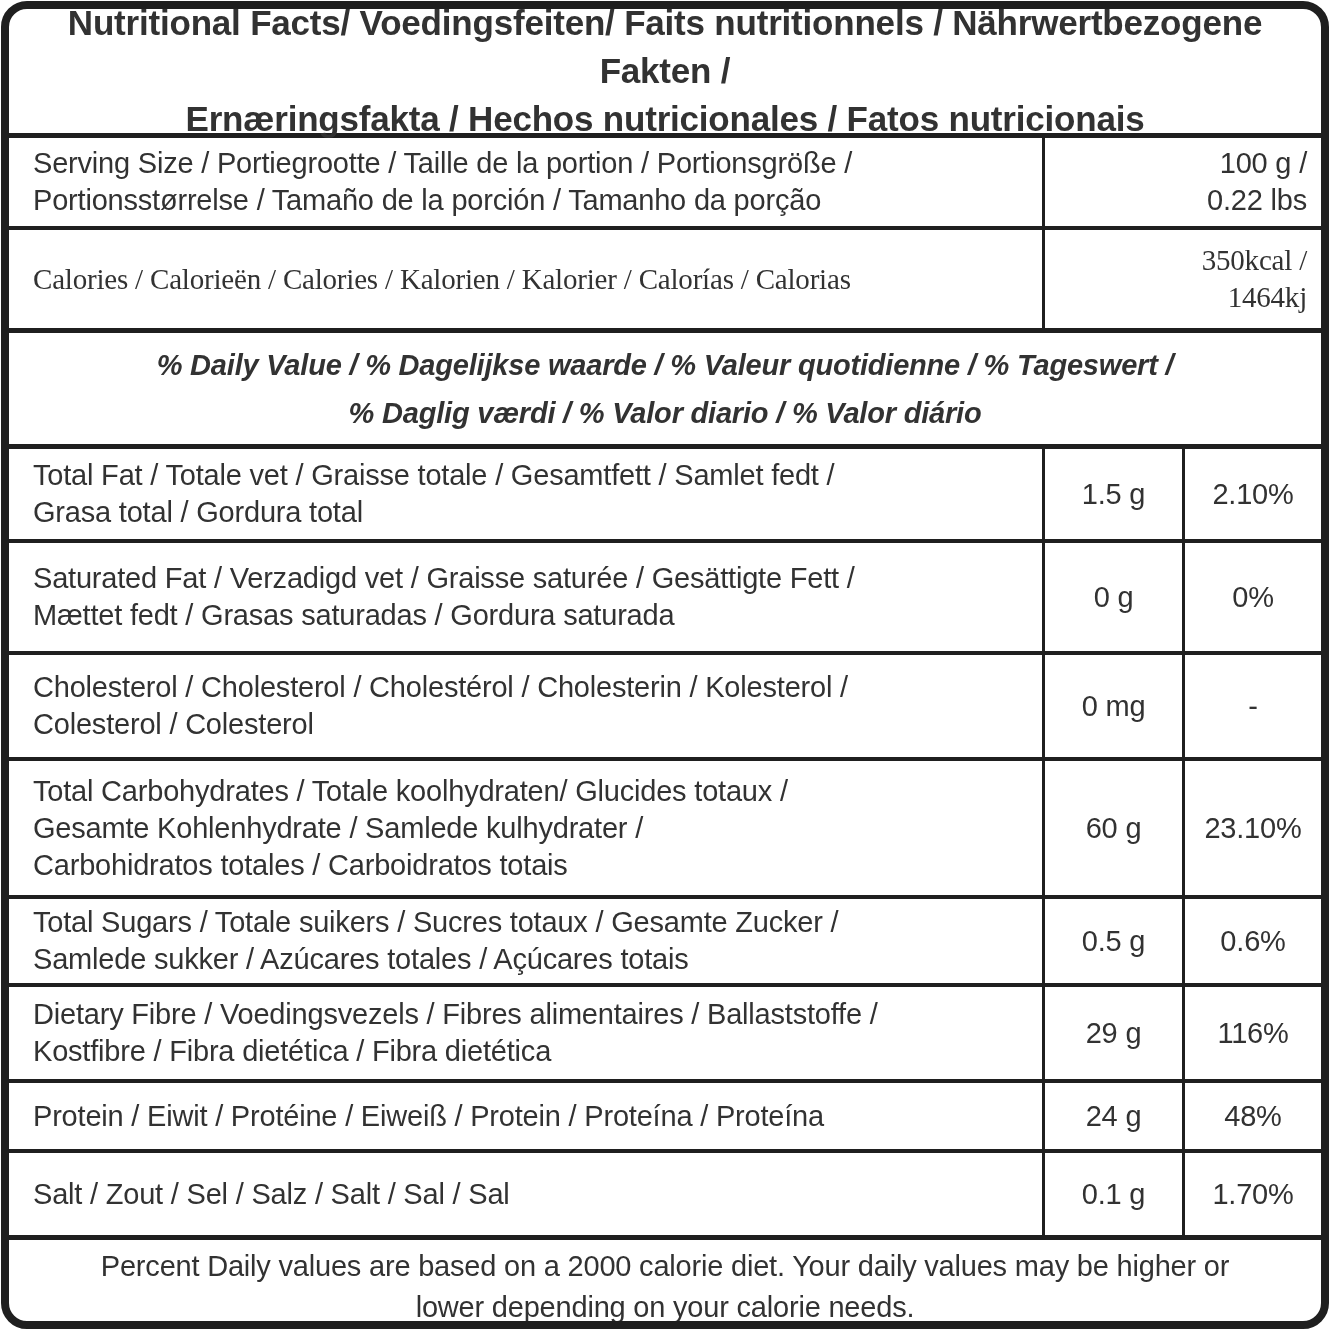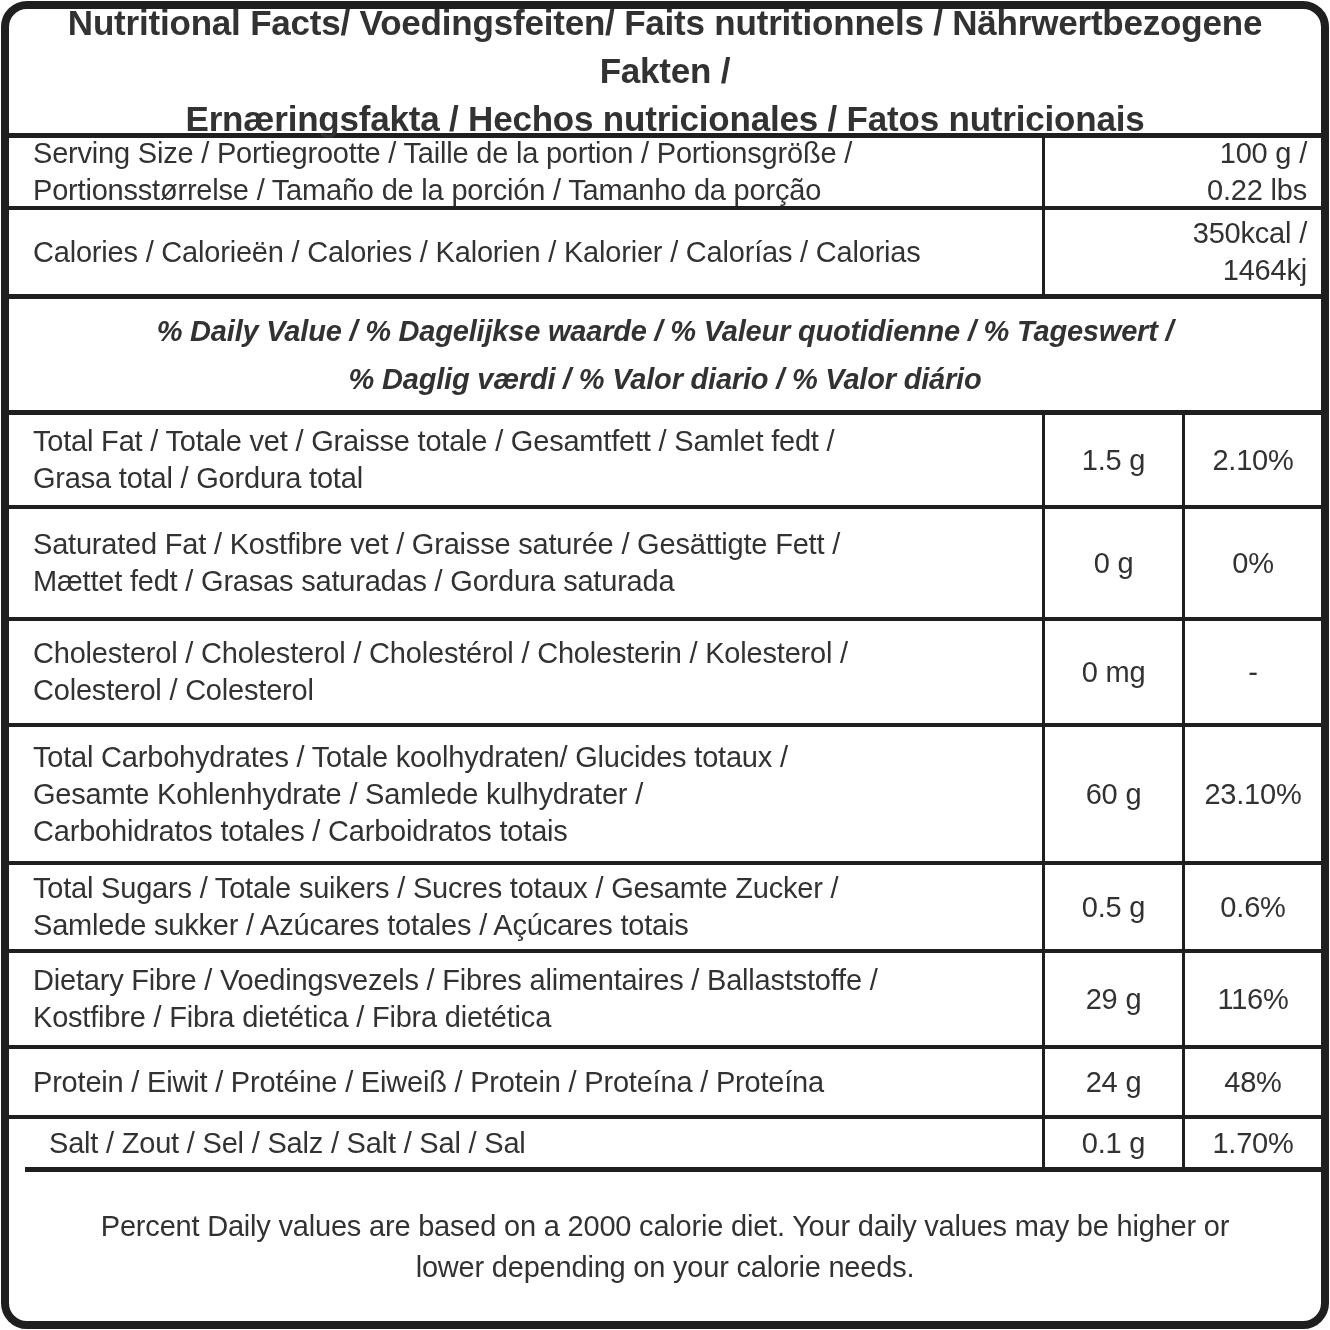--- a/index.html
+++ b/index.html
@@ -72,31 +72,31 @@
   }
   .cell.full-cell {
     flex: 1 1 auto;
     justify-content: center;
     text-align: center;
     padding: 6px 14px;
   }
 
   
   .r-title    { height: 129px; }
-  .r-serving  { height: 72px; }
-  .r-calories { height: 89px; }
+  .r-serving  { height: 92px; }
+  .r-calories { height: 103px; font-family: Liberation Serif, serif; }
   .r-dv       { height: 116px; }
   .r-fat      { height: 94px; }
   .r-satfat   { height: 112px; }
   .r-chol     { height: 106px; }
   .r-carbs    { height: 138px; }
   .r-sugars   { height: 88px; }
   .r-fibre    { height: 96px; }
   .r-protein  { height: 70px; }
-  .r-salt     { height: 53px; margin-left: 16px; }
+  .r-salt     { height: 87px; }
 
   .r-title .cell { font-size: 35px; line-height: 48px; font-weight: bold; }
   .r-dv .cell    { font-size: 29px; line-height: 48px; font-weight: bold; font-style: italic; }
   .r-footer .cell{ line-height: 41px; border-radius: 24px; }
 </style>
 </head>
 <body>
 
 <div class="sheet">
 
@@ -124,21 +124,21 @@
   </div>
 
   <div class="row r-fat">
     <div class="cell label-cell">Total Fat / Totale vet / Graisse totale / Gesamtfett / Samlet fedt /
 Grasa total / Gordura total</div>
     <div class="cell amount-cell">1.5 g</div>
     <div class="cell pct-cell">2.10%</div>
   </div>
 
   <div class="row r-satfat">
-    <div class="cell label-cell">Saturated Fat / Kostfibre vet / Graisse saturée / Gesättigte Fett /
+    <div class="cell label-cell">Saturated Fat / Verzadigd vet / Graisse saturée / Gesättigte Fett /
 Mættet fedt / Grasas saturadas / Gordura saturada</div>
     <div class="cell amount-cell">0 g</div>
     <div class="cell pct-cell">0%</div>
   </div>
 
   <div class="row r-chol">
     <div class="cell label-cell">Cholesterol / Cholesterol  / Cholestérol / Cholesterin /  Kolesterol /
 Colesterol / Colesterol</div>
     <div class="cell amount-cell">0 mg</div>
     <div class="cell pct-cell">-</div>

